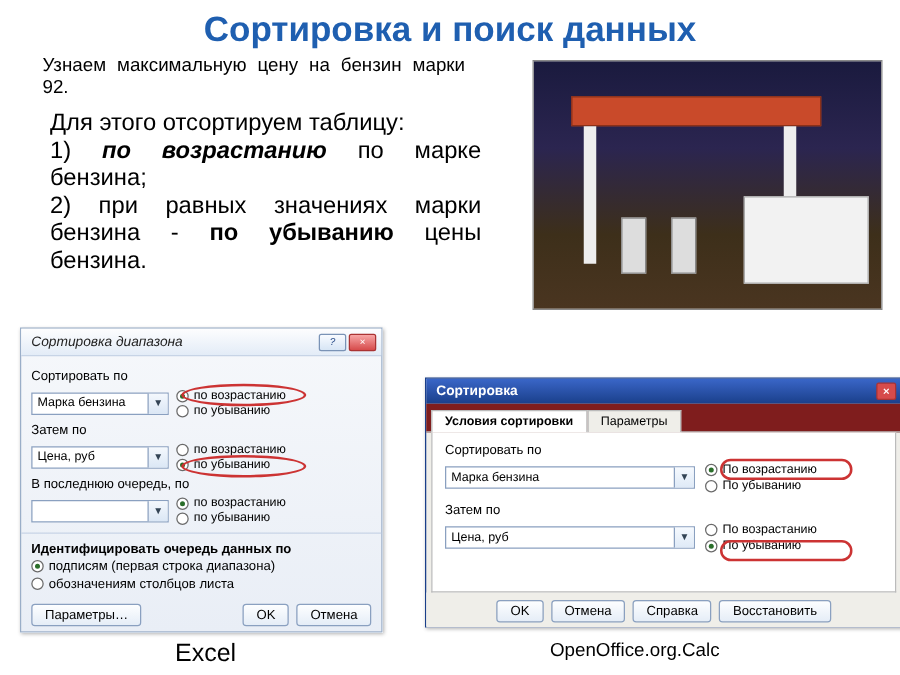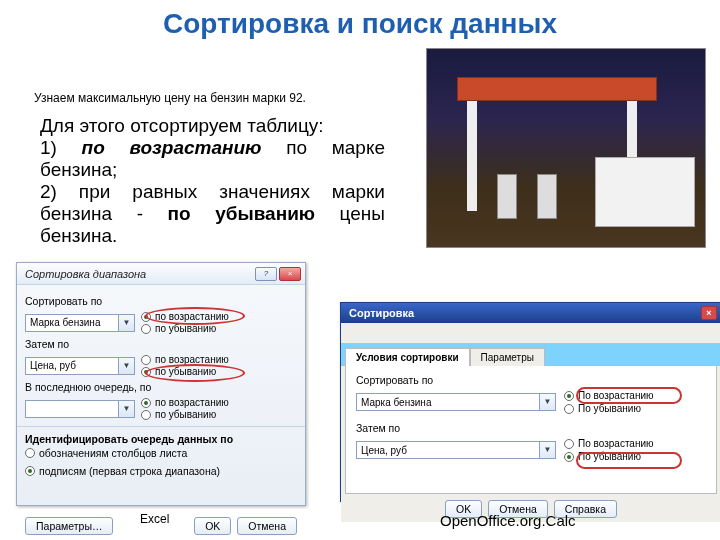--- a/index.html
+++ b/index.html
@@ -11,25 +11,24 @@
     overflow: hidden;
   }
   .title {
     color: #1f5fb0;
     font-size: 28px;
     font-weight: bold;
     text-align: center;
     padding: 8px 0 4px;
   }
   .intro {
-    font-size: 12px;
+    font-size: 15px;
     padding: 0 28px 6px 34px;
     width: 400px;
     text-align: justify;
-    margin-top: 47px;
   }
   .body-text {
     font-size: 19px;
     padding: 4px 20px 0 40px;
     width: 405px;
     text-align: justify;
   }
   .body-text .em { font-style: italic; font-weight: bold; }
   .body-text .bold { font-weight: bold; }
   .photo {
@@ -85,21 +84,21 @@
     border-left:1px solid #8aa0c0; background:linear-gradient(#f4f8fd,#dbe7f5);
     text-align:center; font-size:8px; line-height:16px; color:#345; }
   .radio-col { display:flex; flex-direction:column; gap:1px; font-size:10px; }
   .radio-item { display:flex; align-items:center; gap:4px; }
   .radio { width:10px; height:10px; border-radius:50%; border:1px solid #6a6a6a;
     display:inline-flex; align-items:center; justify-content:center; background:#fff;}
   .radio.sel::after { content:""; width:4px; height:4px; border-radius:50%; background:#2a6e2a; }
   .circle-mark { border:2px solid #c33; border-radius:50%; position:absolute;
     width:100px; height:18px; pointer-events:none; }
   .excel-sep { height:1px; background:#c7d4e6; margin:6px -8px; }
-  .excel-btnrow { display:flex; gap:6px; justify-content:flex-start; padding:0 8px 6px;margin-top:34px; }
+  .excel-btnrow { display:flex; gap:6px; justify-content:flex-start; padding:0 8px 6px; }
   .btn { border:1px solid #8aa0c0; background:linear-gradient(#fdfeff,#e5edf7);
     padding:2px 10px; font-size:10.5px; border-radius:3px; }
 
   
   .oo-dlg {
     position: absolute;
     left: 340px; top: 302px;
     width: 382px; height: 200px;
     background: #efeee9;
     border: 1px solid #1a3f8a;
@@ -109,42 +108,42 @@
   .oo-titlebar {
     height: 20px;
     background: linear-gradient(#3a66c8,#1a3f8a);
     color:#fff; font-size:11px; font-weight:bold;
     display:flex; align-items:center; padding:0 4px 0 8px;
   }
   .oo-close { width:16px; height:14px; background:#d64b4b; color:#fff;
     border:1px solid #a33; font-size:9px; text-align:center; line-height:12px;
     border-radius:2px; }
   .oo-tabs { display:flex; padding:4px 4px 0; gap:0; border-bottom:1px solid #bbb;
-    background:#7dd3fc;margin-top:20px; }
+    background:#7f1d1d; }
   .oo-tab { padding:3px 10px; font-size:10px; border:1px solid #bbb;
     border-bottom:none; background:#efeee9; position:relative; top:1px; }
   .oo-tab.active { background:#fff; font-weight:bold; }
   .oo-body { background:#fff; margin:0 4px; padding:8px 10px 6px;
     border:1px solid #bbb; border-top:none; height:128px; position:relative;}
   .oo-row { display:flex; align-items:center; gap:8px; margin:4px 0; }
   .oo-combo { flex:0 0 200px; border:1px solid #8aa0c0; background:#fff; height:18px;
     display:flex; align-items:center; padding:0 4px; font-size:10px; position:relative;}
   .oo-combo .arrow { position:absolute; right:0; top:0; width:16px; height:16px;
     border-left:1px solid #8aa0c0; background:linear-gradient(#f5f9fe,#dfeaf7);
     text-align:center; font-size:8px; line-height:16px; color:#345; }
   .oo-radio-col { flex:1; display:flex; flex-direction:column; gap:2px; font-size:10px;}
   .oradio { width:10px; height:10px; border-radius:50%; border:1px solid #6a6a6a;
     background:#fff; display:inline-flex; align-items:center; justify-content:center; }
   .oradio.sel::after { content:""; width:4px; height:4px; border-radius:50%; background:#2a6e2a;}
   .oo-mark { border:2px solid #c33; border-radius:10px; position:absolute;
     width:106px; height:17px; pointer-events:none; }
   .oo-btnrow { display:flex; gap:6px; justify-content:center; padding:6px 6px 4px;
     background:#efeee9; }
 
-  .caption-excel { position:absolute; left:140px; top:512px; font-size:12px;text-align:center; }
+  .caption-excel { position:absolute; left:140px; top:512px; font-size:20px;text-align:center; }
   .caption-oo { position:absolute; left:440px; top:512px; font-size:15px; }
 </style>
 </head>
 <body>
 
 <div class="title">Сортировка и поиск данных</div>
 
 <div class="intro">Узнаем максимальную цену на бензин марки 92.</div>
 
 <div class="body-text">
@@ -224,27 +223,27 @@
           </div>
         <div class="radio-item">
             <span class="radio"></span>
             <span>по убыванию</span>
           </div>
       </div>
     </div>
 
     <div class="excel-sep"></div>
     <div class="excel-label" style="font-weight:bold;">Идентифицировать очередь данных по</div>
+    <div class="radio-item" style="margin:2px 0;">
+        <span class="radio sel"></span>
+        <span>подписям (первая строка диапазона)</span>
+      </div>
     <div class="radio-item" style="margin:2px 0 6px;">
         <span class="radio"></span>
         <span>обозначениям столбцов листа</span>
-      </div>
-    <div class="radio-item" style="margin:2px 0;">
-        <span class="radio sel"></span>
-        <span>подписям (первая строка диапазона)</span>
       </div>
   </div>
   <div class="excel-btnrow">
     <div class="btn">Параметры…</div>
     <div style="flex:1"></div>
     <div class="btn">OK</div>
     <div class="btn">Отмена</div>
   </div>
 </div>
 
@@ -294,17 +293,18 @@
             <span>По убыванию</span>
           </div>
       </div>
       <div class="oo-mark" style="left:220px; top:14px;"></div>
     </div>
   </div>
   <div class="oo-btnrow">
     <div class="btn">OK</div>
     <div class="btn">Отмена</div>
     <div class="btn">Справка</div>
+    <div class="btn">Восстановить</div>
   </div>
 </div>
 
 <div class="caption-excel">Excel</div>
 <div class="caption-oo">OpenOffice.org.Calc</div>
 
 </body></html>

